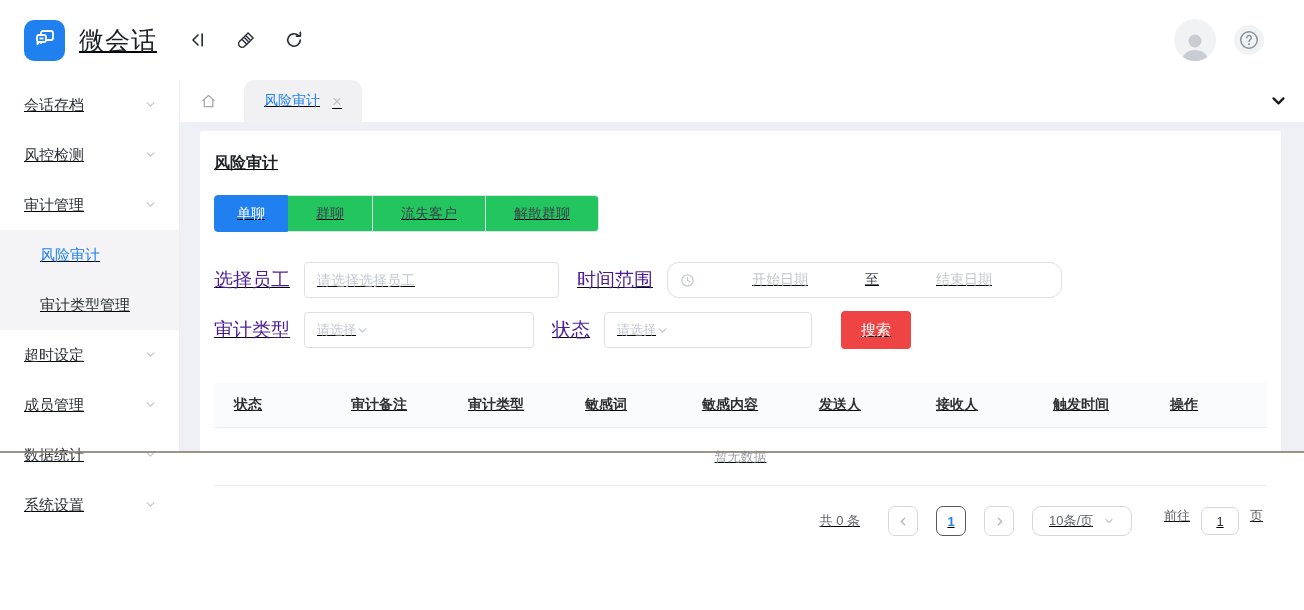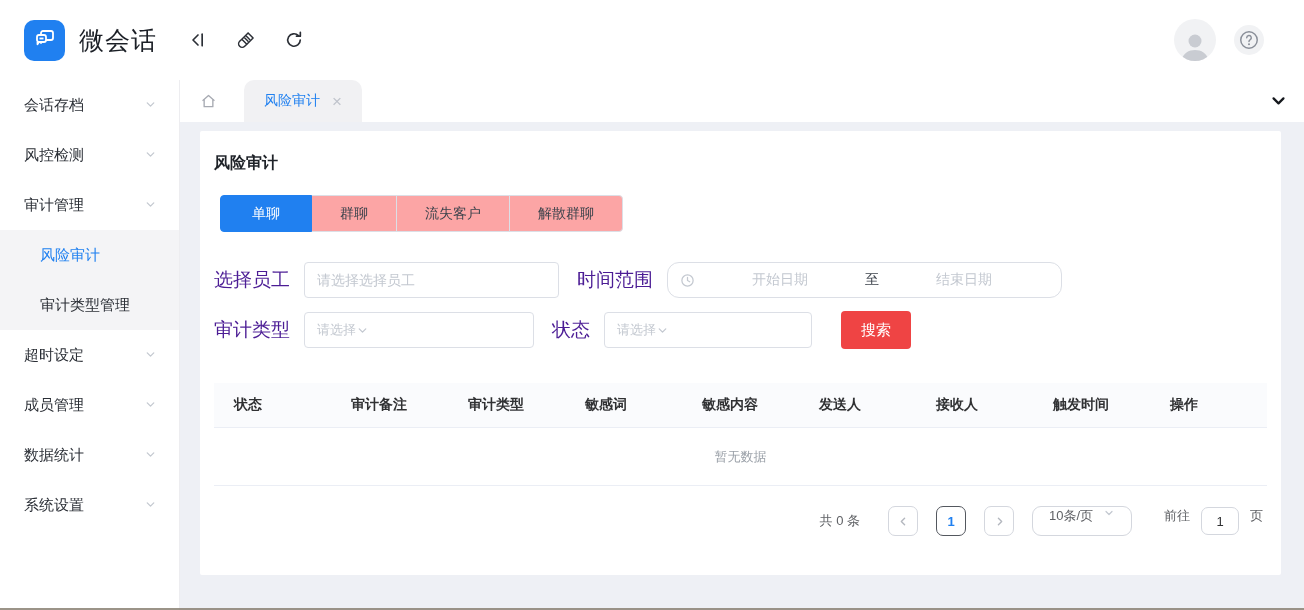--- a/index.html
+++ b/index.html
@@ -1,18 +1,18 @@
 <!DOCTYPE html>
 <html><head>
 <meta charset="utf-8">
 <style>
   * { margin:0; padding:0; box-sizing:border-box; }
   html,body { width:1304px; height:610px; }
   body { font-family:"Liberation Sans","DejaVu Sans",sans-serif; background:#fff; overflow:hidden; }
-  .app { position:relative; width:1304px; height:610px; display:flex; flex-direction:column; }
+  .app { position:relative; width:1304px; height:453px; display:flex; flex-direction:column;text-decoration:underline; }
 
   
   .header { height:80px; display:flex; align-items:center; background:#fff; flex:0 0 auto; }
   .logo { width:41px; height:41px; border-radius:10px; background:#2080f0; margin-left:24px;
           display:flex; align-items:center; justify-content:center; flex:0 0 auto; }
   .app-title { font-size:25px; color:#1b1f26; margin-left:14px; font-weight:500; letter-spacing:1px; }
   .header-icons { display:flex; align-items:center; gap:26px; margin-left:30px; }
   .hicon { width:22px; height:22px; display:flex; align-items:center; justify-content:center; cursor:pointer; }
   .header-right { margin-left:auto; display:flex; align-items:center; gap:18px; margin-right:40px; }
   .avatar { width:42px; height:42px; border-radius:50%; background:#f1f2f4; display:flex; align-items:flex-end; justify-content:center; overflow:hidden; cursor:pointer; }
@@ -39,23 +39,23 @@
   .strip-chevron { position:absolute; right:17px; top:12px; cursor:pointer; }
 
   .content { flex:1; padding:9px 23px 0 20px; min-height:0; }
   .card { background:#fff; height:444px; padding:0 14px; border-radius:2px; }
 
   .card-title { padding-top:22px; font-size:16px; font-weight:bold; color:#1f2329; }
 
   
   .chat-tabs { margin-top:21px; display:flex; }
   .chat-tab { height:37px; display:flex; align-items:center; justify-content:center;
-              font-size:14px; color:#3d434c; background:#fca5a5; border:1px solid #dcdfe6;
+              font-size:14px; color:#3d434c; background:#22c55e; border:1px solid #dcdfe6;
               margin-left:-1px; cursor:pointer; padding:0 28px; }
-  .chat-tab:first-child { margin-left:6px; border-radius:4px 0 0 4px; padding:0 31px; }
+  .chat-tab:first-child { margin-left:0; border-radius:4px 0 0 4px; padding:0 22px; }
   .chat-tab:last-child { border-radius:0 4px 4px 0; }
   .chat-tab.active { background:#2080f0; border-color:#2080f0; color:#fff; position:relative; z-index:1; }
 
   
   .filters { margin-top:30px; }
   .filter-row { display:flex; align-items:center; height:36px; margin-bottom:14px; }
   .f-label { font-size:19px; color:#4c1d95; margin-right:14px; white-space:nowrap; }
   .f-input { width:255px; height:36px; border:1px solid #dcdfe6; border-radius:4px; padding:0 12px;
              font-size:14px; color:#303133; font-family:inherit; outline:none; }
   .f-input::placeholder { color:#c3c8d0; }
@@ -82,21 +82,21 @@
   
   .pagination { display:flex; align-items:center; justify-content:flex-end; margin-top:20px;
                 font-size:13px; color:#606266; padding-right:4px; }
   .pg-total { margin-right:28px; font-size:13px; color:#606266; }
   .pg-btn { width:30px; height:30px; border:1px solid #d4d7de; border-radius:7px; background:#fff;
             display:flex; align-items:center; justify-content:center; cursor:pointer; margin-right:18px; }
   .pg-page { width:30px; height:30px; border:1px solid #54585f; border-radius:7px; background:#fff;
              display:flex; align-items:center; justify-content:center; color:#2080f0; font-weight:bold;
              font-size:13px; cursor:pointer; margin-right:18px; }
   .size-select { width:100px; height:30px; border:1px solid #d4d7de; border-radius:9px; background:#fff;
-                 display:flex; justify-content:center; gap:10px; cursor:pointer; }
+                 display:flex; align-items:center; justify-content:center; gap:10px; cursor:pointer; }
   .size-label { font-size:13px; color:#606266; }
   .goto { margin-left:32px; display:flex; align-items:flex-start; gap:11px; }
   .goto-input { width:38px; height:28px; border:1px solid #d4d7de; border-radius:7px; text-align:center;
                 font-size:13px; color:#303133; font-family:inherit; outline:none; }
 
   .bottom-line { position:absolute; left:0; right:0; bottom:0; height:2px; background:#8a8173; opacity:.85; }
 </style>
 </head>
 <body>
 

